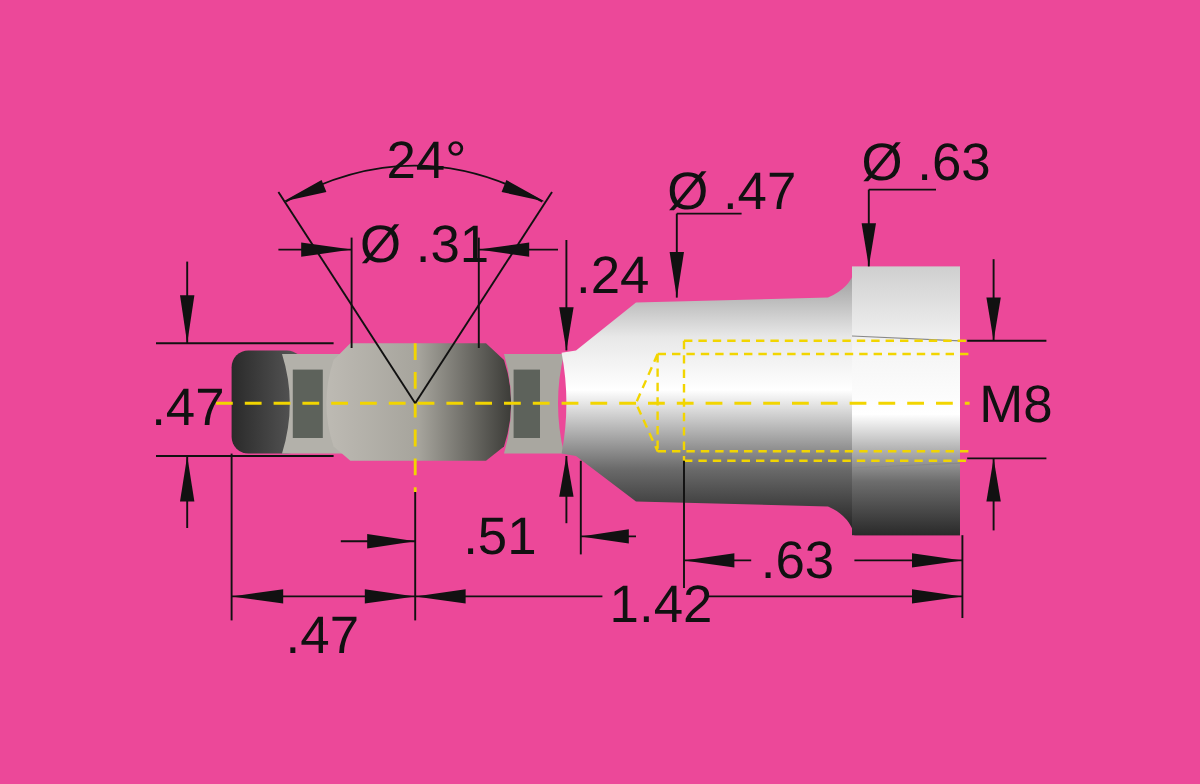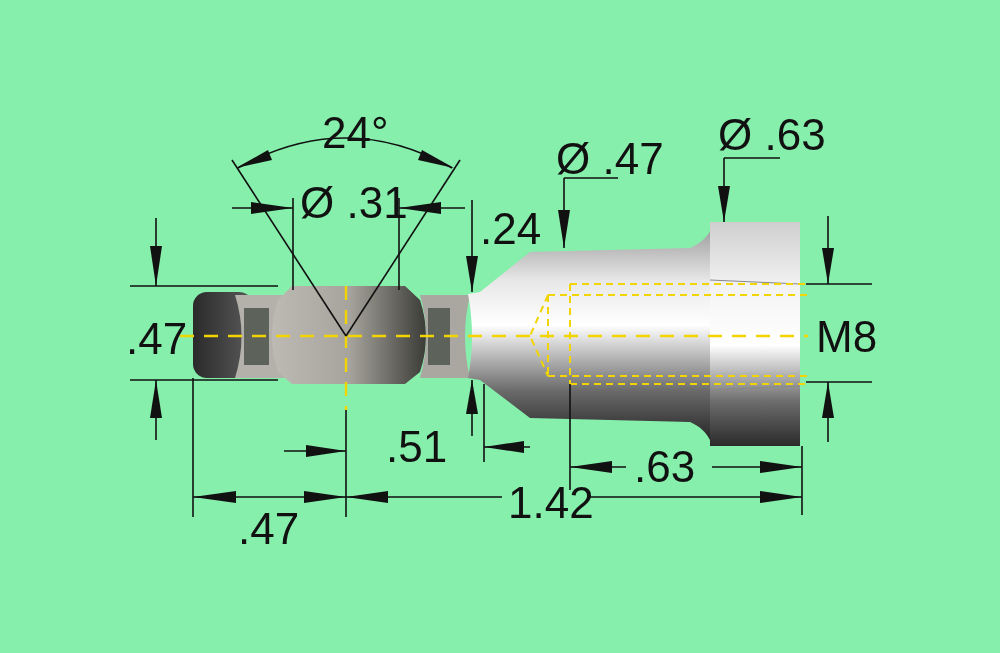--- a/index.html
+++ b/index.html
@@ -1,16 +1,16 @@
 <!DOCTYPE html>
 <html><head>
 <meta charset="utf-8">
 <style>
   html,body{margin:0;padding:0;background:#fff;}
-  #stage{position:relative;width:1000px;height:653px;overflow:hidden;background:#86efac;}
+  #stage{position:relative;width:1000px;height:653px;overflow:hidden;background:#ec4899;}
   svg{position:absolute;left:0;top:0;}
   .dim{font-family:"Liberation Sans Narrow","Liberation Sans",sans-serif;font-size:44px;fill:#111;}
   .ln{stroke:#111;stroke-width:1.6;fill:none;}
   .arr{fill:#111;}
   .cl{stroke:#f2d500;stroke-width:2.4;stroke-dasharray:14 10;fill:none;}
   .hid{stroke:#f2d500;stroke-width:2;stroke-dasharray:7 5;fill:none;}
 </style>
 </head>
 <body>
 

